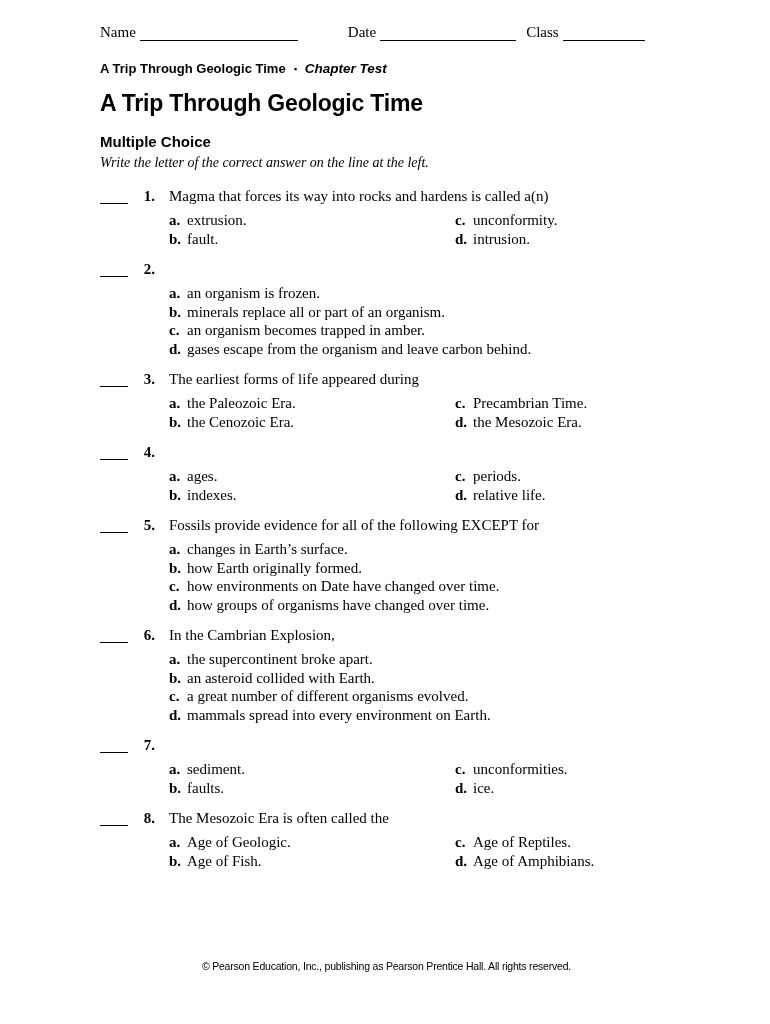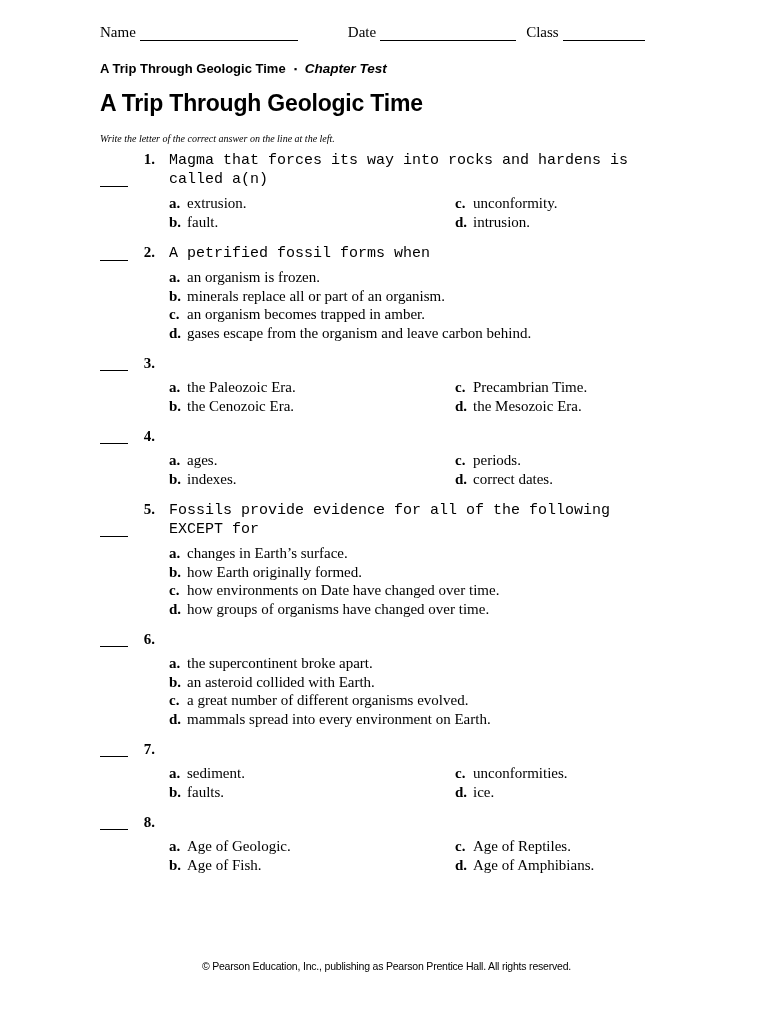--- a/index.html
+++ b/index.html
@@ -56,22 +56,22 @@
     letter-spacing: -0.2px;
   }
   .section-heading {
     font-family: "Liberation Sans", sans-serif;
     font-size: 15px;
     font-weight: bold;
     margin-bottom: 5px;
   }
   .instructions {
     font-style: italic;
-    font-size: 10px;
-    margin-bottom: 6px;
+    font-size: 14px;
+    margin-bottom: 16px;
   }
 
   
   .question { margin-bottom: 12px; }
   .q-head {
     display: flex;
     align-items: baseline;
     font-size: 15px;
     line-height: 19px;
   }
@@ -85,21 +85,21 @@
     flex: 0 0 auto;
   }
   .q-num {
     display: inline-block;
     width: 27px;
     flex: 0 0 auto;
     text-align: right;
     font-weight: bold;
     margin-right: 14px;
   }
-  .q-text { flex: 1 1 auto; font-family: Liberation Mono, monospace; }
+  .q-text { flex: 1 1 auto; }
 
   .choices {
     margin-left: 69px;
     margin-top: 5px;
     font-size: 15px;
     line-height: 18.5px;
   }
   .choices.two-col {
     display: grid;
     grid-auto-flow: column;
@@ -143,20 +143,21 @@
   </div>
 
   <div class="run-head">
     <span>A Trip Through Geologic Time</span>
     <span class="sep">▪</span>
     <span class="test-type">Chapter Test</span>
   </div>
 
   <h1 class="doc-title">A Trip Through Geologic Time</h1>
 
+  <h2 class="section-heading">Multiple Choice</h2>
   <div class="instructions">Write the letter of the correct answer on the line at the left.</div>
 
   <div id="questions">
   <div class="question">
     <div class="q-head">
       <span class="answer-blank"></span>
       <span class="q-num">1.</span>
       <span class="q-text">Magma that forces its way into rocks and hardens is called a(n)</span>
     </div>
     <div class="choices two-col">
@@ -179,21 +180,20 @@
     <span class="c-letter">d.</span>
     <span class="c-text">intrusion.</span>
   </div>
 </div>
   </div>
 
   <div class="question">
     <div class="q-head">
       <span class="answer-blank"></span>
       <span class="q-num">2.</span>
-      <span class="q-text">A petrified fossil forms when</span>
     </div>
     <div class="choices one-col">
   <div class="choice">
     <span class="c-letter">a.</span>
     <span class="c-text">an organism is frozen.</span>
   </div>
 
   <div class="choice">
     <span class="c-letter">b.</span>
     <span class="c-text">minerals replace all or part of an organism.</span>
@@ -208,20 +208,21 @@
     <span class="c-letter">d.</span>
     <span class="c-text">gases escape from the organism and leave carbon behind.</span>
   </div>
 </div>
   </div>
 
   <div class="question">
     <div class="q-head">
       <span class="answer-blank"></span>
       <span class="q-num">3.</span>
+      <span class="q-text">The earliest forms of life appeared during</span>
     </div>
     <div class="choices two-col">
   <div class="choice">
     <span class="c-letter">a.</span>
     <span class="c-text">the Paleozoic Era.</span>
   </div>
 
   <div class="choice">
     <span class="c-letter">b.</span>
     <span class="c-text">the Cenozoic Era.</span>
@@ -255,21 +256,21 @@
     <span class="c-text">indexes.</span>
   </div>
 
   <div class="choice">
     <span class="c-letter">c.</span>
     <span class="c-text">periods.</span>
   </div>
 
   <div class="choice">
     <span class="c-letter">d.</span>
-    <span class="c-text">correct dates.</span>
+    <span class="c-text">relative life.</span>
   </div>
 </div>
   </div>
 
   <div class="question">
     <div class="q-head">
       <span class="answer-blank"></span>
       <span class="q-num">5.</span>
       <span class="q-text">Fossils provide evidence for all of the following EXCEPT for</span>
     </div>
@@ -293,20 +294,21 @@
     <span class="c-letter">d.</span>
     <span class="c-text">how groups of organisms have changed over time.</span>
   </div>
 </div>
   </div>
 
   <div class="question">
     <div class="q-head">
       <span class="answer-blank"></span>
       <span class="q-num">6.</span>
+      <span class="q-text">In the Cambrian Explosion,</span>
     </div>
     <div class="choices one-col">
   <div class="choice">
     <span class="c-letter">a.</span>
     <span class="c-text">the supercontinent broke apart.</span>
   </div>
 
   <div class="choice">
     <span class="c-letter">b.</span>
     <span class="c-text">an asteroid collided with Earth.</span>
@@ -349,20 +351,21 @@
     <span class="c-letter">d.</span>
     <span class="c-text">ice.</span>
   </div>
 </div>
   </div>
 
   <div class="question">
     <div class="q-head">
       <span class="answer-blank"></span>
       <span class="q-num">8.</span>
+      <span class="q-text">The Mesozoic Era is often called the</span>
     </div>
     <div class="choices two-col">
   <div class="choice">
     <span class="c-letter">a.</span>
     <span class="c-text">Age of Geologic.</span>
   </div>
 
   <div class="choice">
     <span class="c-letter">b.</span>
     <span class="c-text">Age of Fish.</span>

